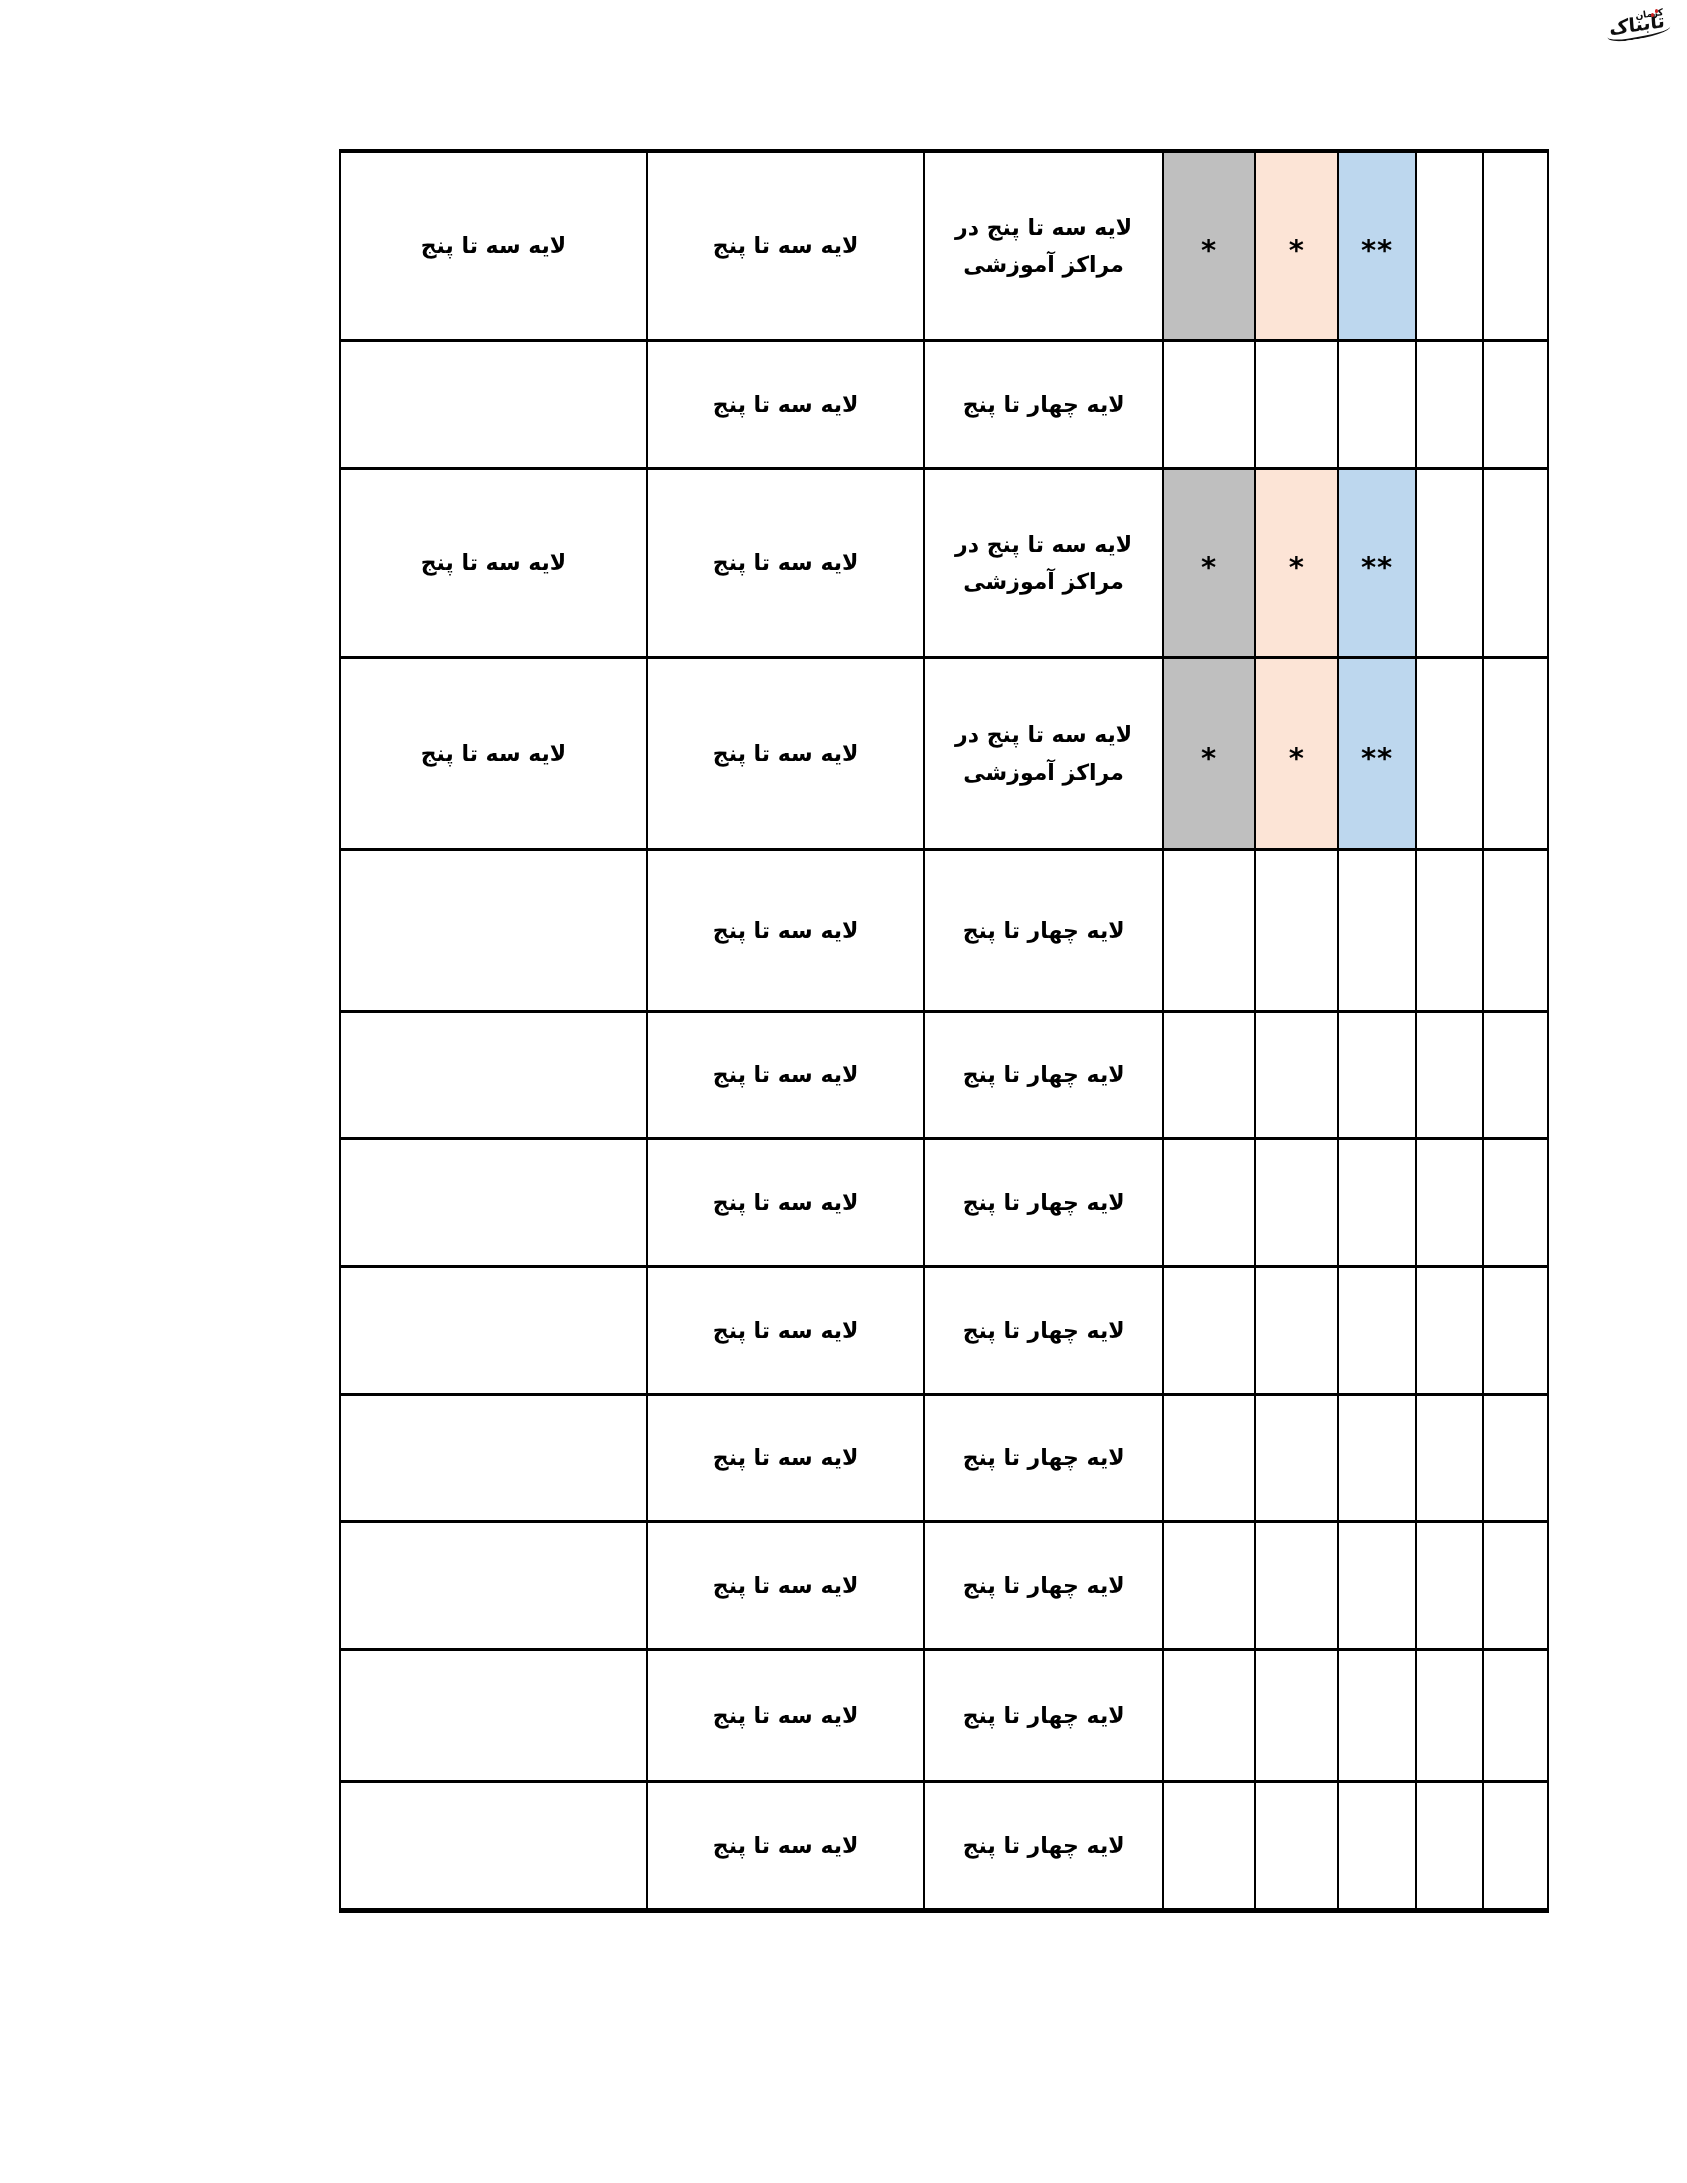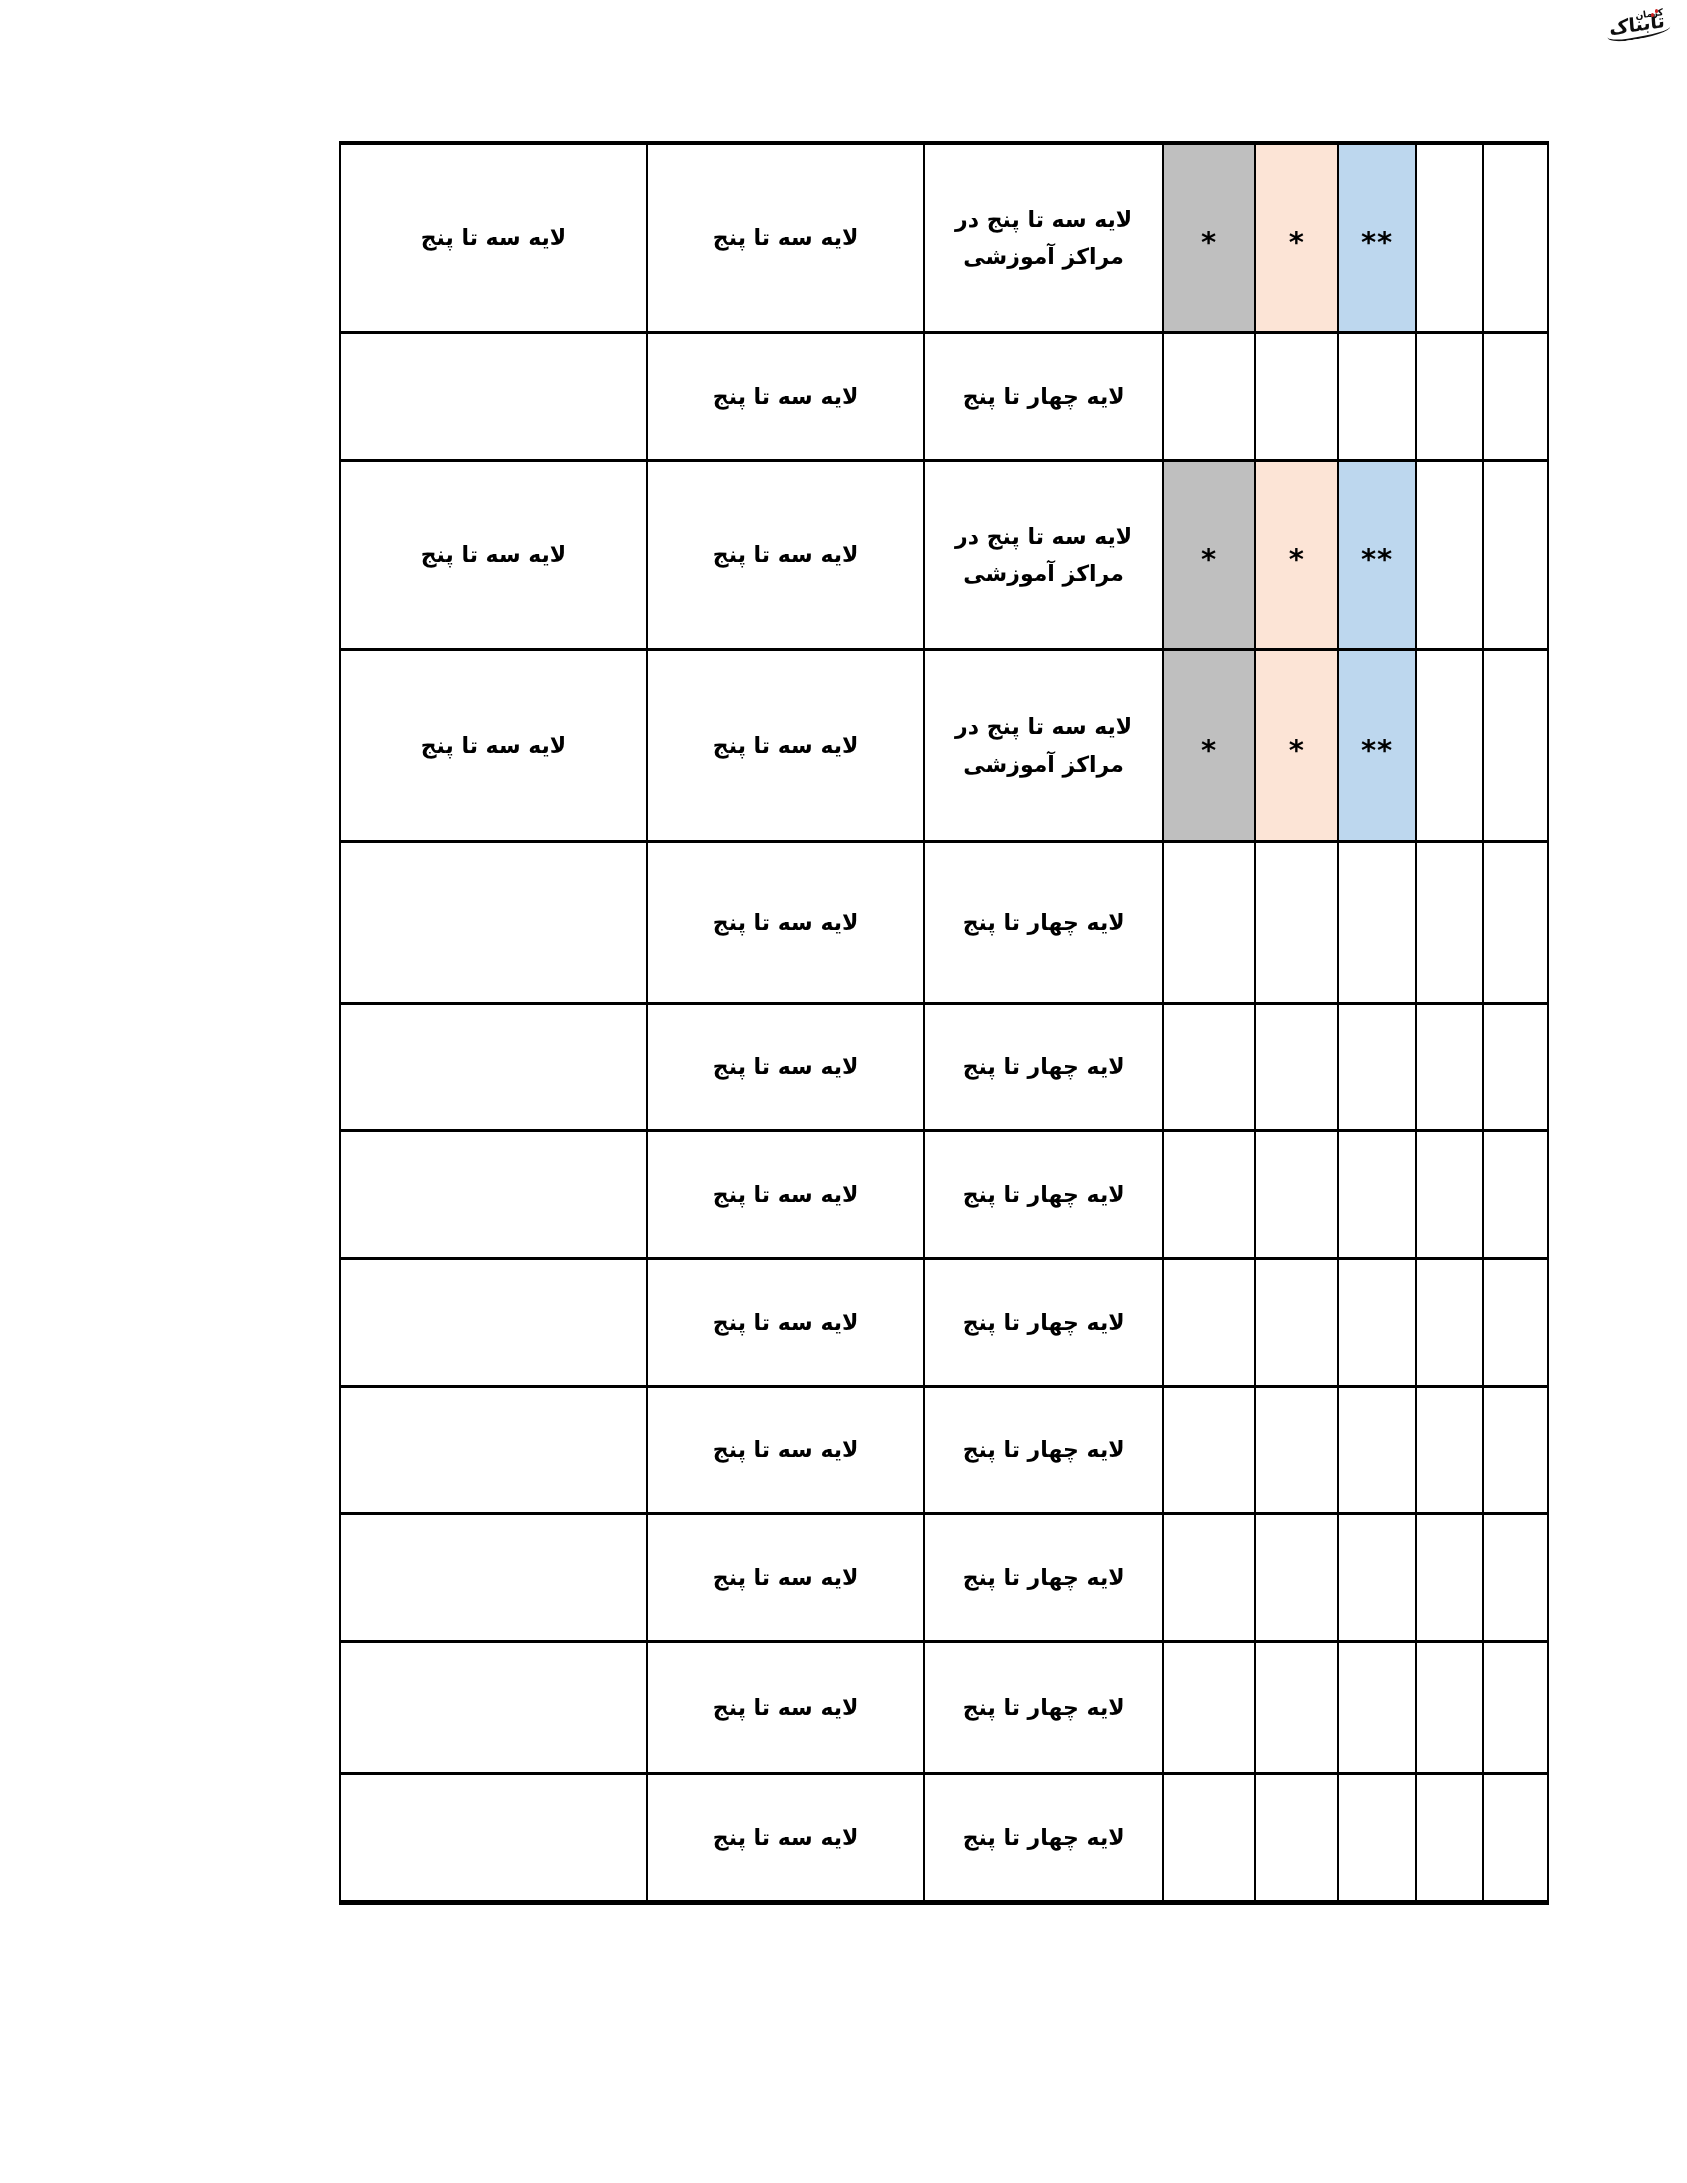--- a/index.html
+++ b/index.html
@@ -61,21 +61,21 @@
     height: 3.3px;
     border-radius: 50%;
   }
   .logo-dot-1 { left: 49px; top: 8px; }
   .logo-dot-2 { left: 45px; top: 12px; }
 
   
   .doc-table {
     position: absolute;
     left: 339px;
-    top: 141px;
+    top: 149px;
     width: 1210px;
     box-sizing: border-box;
     border: 2px solid #000;
     border-top-width: 4px;
     background: #fff;
   }
   .trow {
     display: flex;
     box-sizing: border-box;
     border-bottom: 3.3px solid #000;

